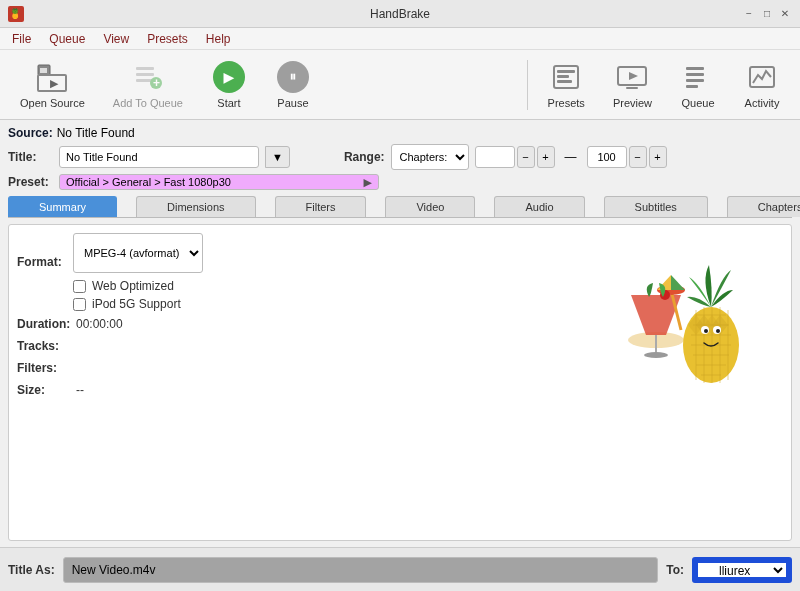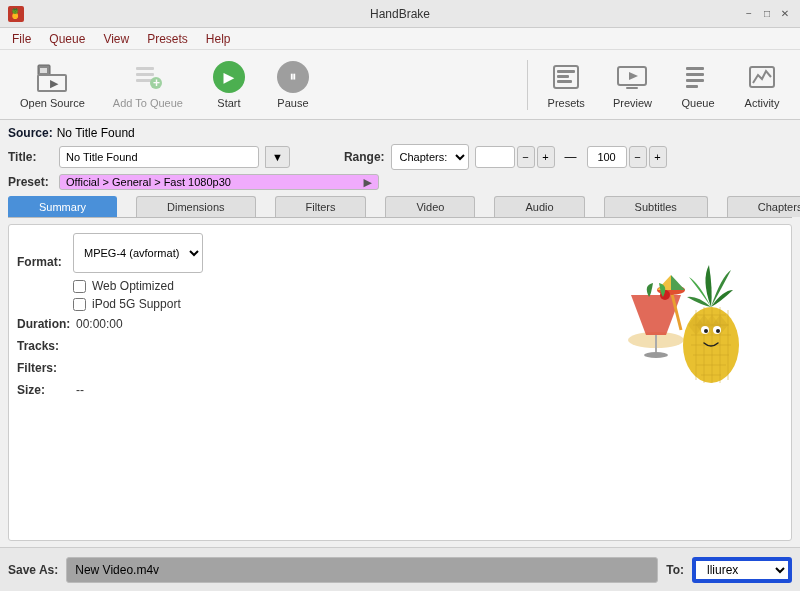--- a/index.html
+++ b/index.html
@@ -337,23 +337,23 @@
       height: 26px;
       border: 1px solid #bbb;
       border-radius: 3px;
       padding: 0 8px;
       font-size: 12px;
       background: #a3a3a3;
     }
     .to-label { font-weight: 600; color: #333; font-size: 12px; }
     .to-select {
       height: 26px;
-      border: 4px solid #1d4ed8;
-      border-radius: 3px;
-      padding: 0 7px;
+      border: 6px solid #1d4ed8;
+      border-radius: 3px;
+      padding: 0 17px;
       font-size: 12px;
       background: white;
       min-width: 100px;
     }
     
     .app-icon {
       width: 16px;
       height: 16px;
       background: #c0392b;
       border-radius: 2px;
@@ -616,19 +616,19 @@
         <circle cx="117" cy="96" r="2" fill="#222"></circle>
 
         <path d="M103,108 Q110,114 117,108" fill="none" stroke="#222" stroke-width="1.5" stroke-linecap="round"></path>
       </svg>
     </div>
 
   </div>
 </div>
 
 <div class="bottom-bar">
-  <span class="save-label">Save As:</span>
+  <span class="save-label">Title As:</span>
   <input class="save-input" type="text" value="New Video.m4v" style="">
   <span class="to-label">To:</span>
   <select class="to-select">
     <option>lliurex</option>
   </select>
 </div>
 
 </body></html>

